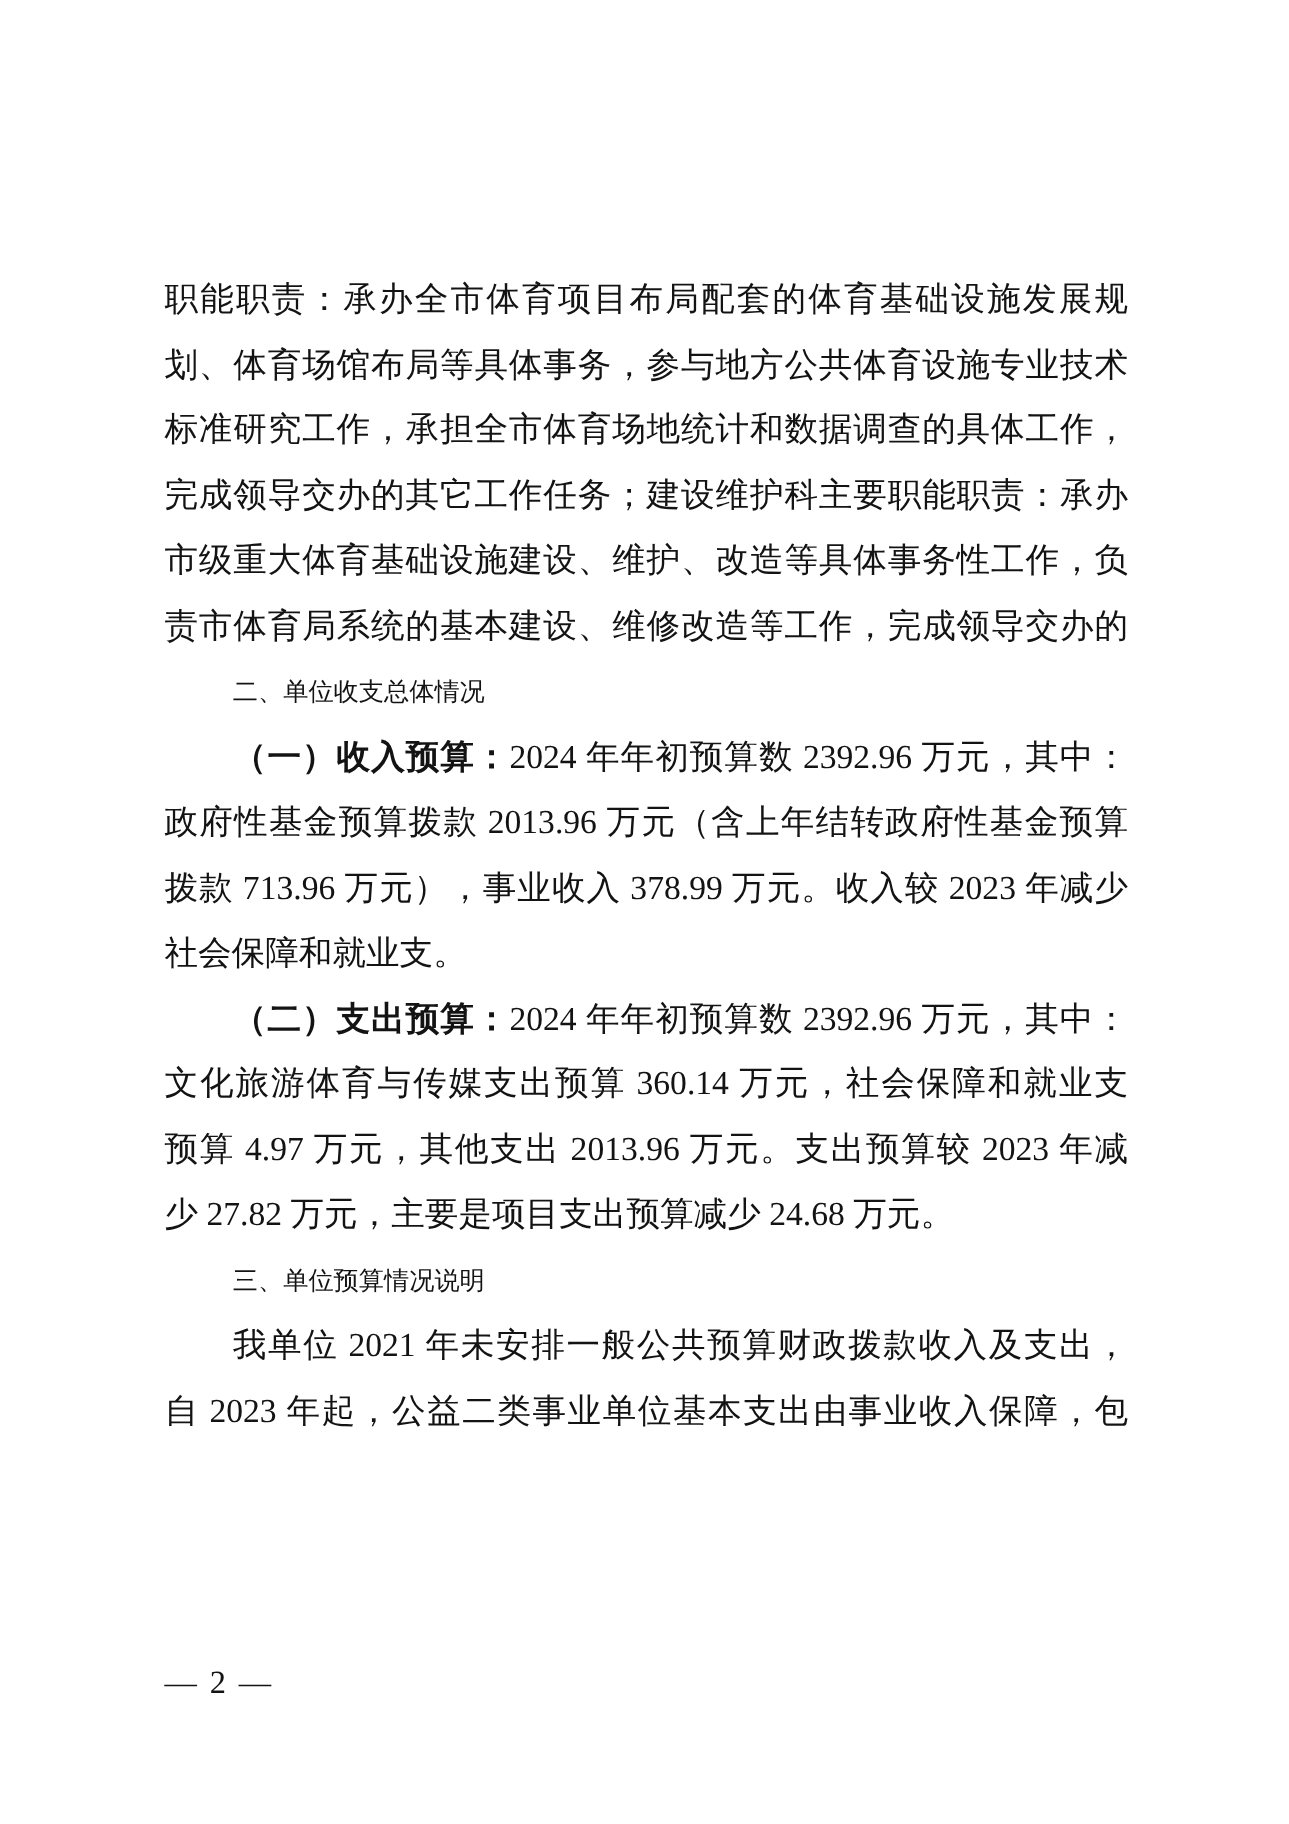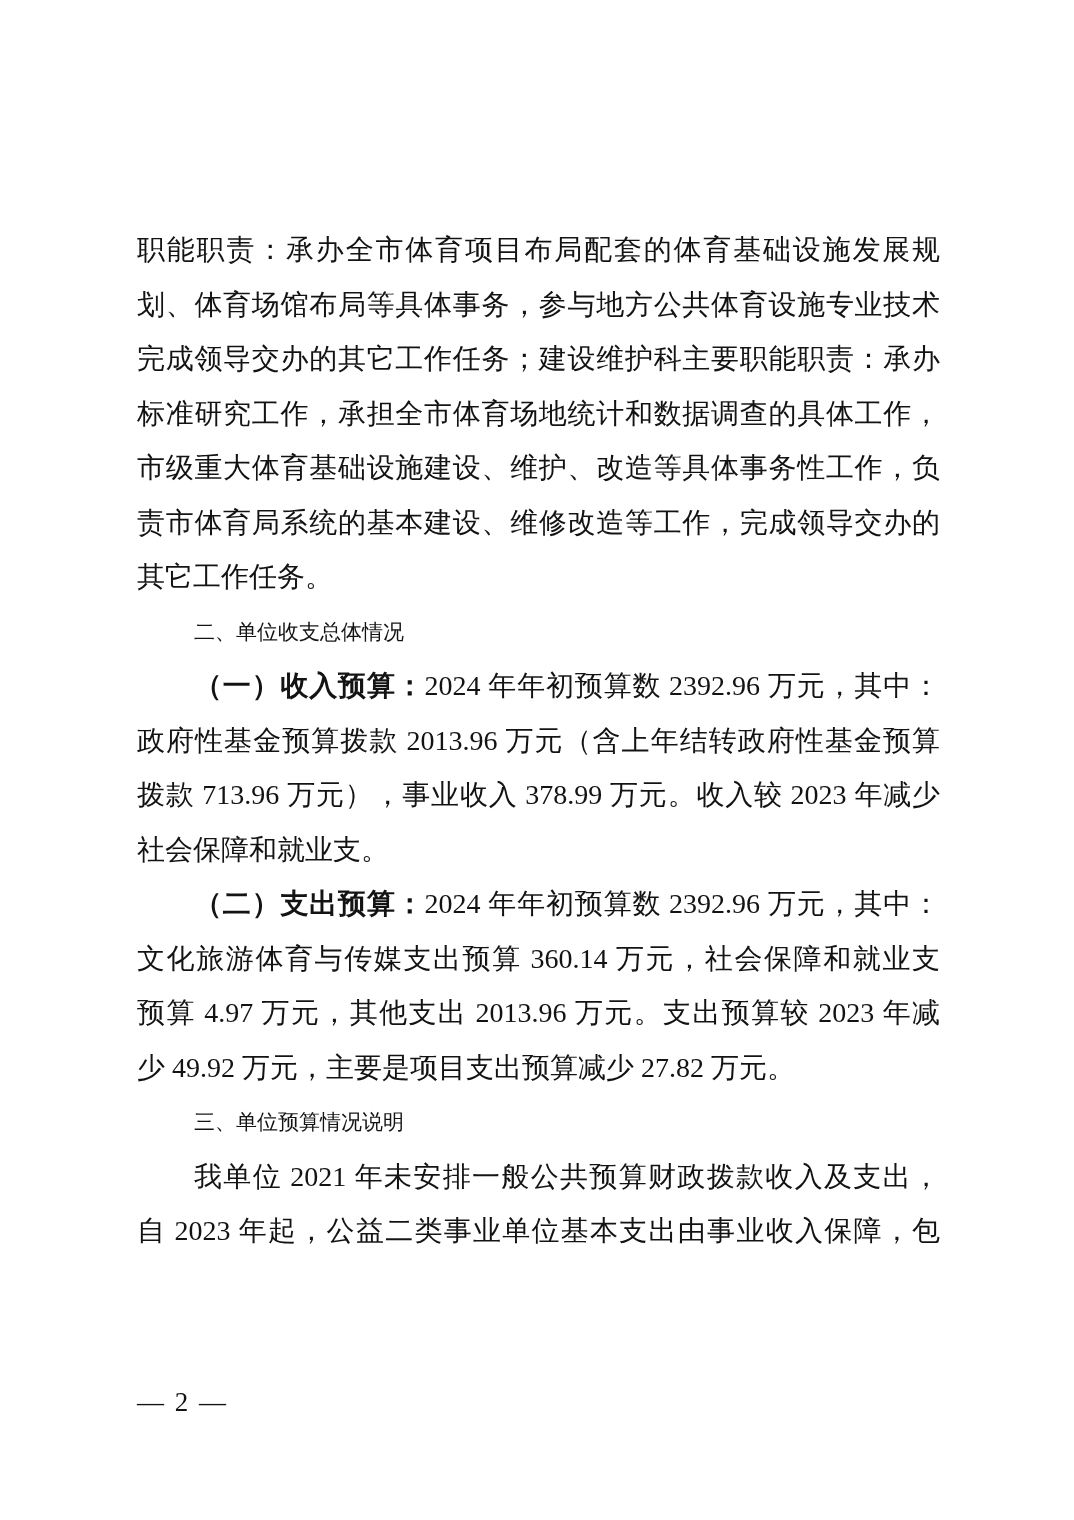--- a/index.html
+++ b/index.html
@@ -60,32 +60,31 @@
     letter-spacing: 2px;
   }
 </style>
 </head>
 <body>
 
 <div class="page">
   <div class="doc-body">
       <div class="line justify"><span class="run">职能职责：承办全市体育项目布局配套的体育基础设施发展规</span></div>
       <div class="line justify"><span class="run">划、体育场馆布局等具体事务，参与地方公共体育设施专业技术</span></div>
+      <div class="line justify"><span class="run">标准研究工作，承担全市体育场地统计和数据调查的具体工作，</span></div>
       <div class="line justify"><span class="run">完成领导交办的其它工作任务；建设维护科主要职能职责：承办</span></div>
-      <div class="line justify"><span class="run">标准研究工作，承担全市体育场地统计和数据调查的具体工作，</span></div>
       <div class="line justify"><span class="run">市级重大体育基础设施建设、维护、改造等具体事务性工作，负</span></div>
       <div class="line justify"><span class="run">责市体育局系统的基本建设、维修改造等工作，完成领导交办的</span></div>
-      <div class="line"><span class="run">其它工作任务。</span></div>
       <div class="line heading indent"><span class="run">二、单位收支总体情况</span></div>
       <div class="line indent justify"><span class="run bold-run">（一）收入预算：</span><span class="run">2024 年年初预算数 2392.96 万元，其中：</span></div>
       <div class="line justify"><span class="run">政府性基金预算拨款 2013.96 万元（含上年结转政府性基金预算</span></div>
       <div class="line justify"><span class="run">拨款 713.96 万元），事业收入 378.99 万元。收入较 2023 年减少</span></div>
       <div class="line"><span class="run">社会保障和就业支。</span></div>
       <div class="line indent justify"><span class="run bold-run">（二）支出预算：</span><span class="run">2024 年年初预算数 2392.96 万元，其中：</span></div>
       <div class="line justify"><span class="run">文化旅游体育与传媒支出预算 360.14 万元，社会保障和就业支</span></div>
       <div class="line justify"><span class="run">预算 4.97 万元，其他支出 2013.96 万元。支出预算较 2023 年减</span></div>
-      <div class="line"><span class="run">少 49.92 万元，主要是项目支出预算减少 27.82 万元。</span></div>
+      <div class="line"><span class="run">少 27.82 万元，主要是项目支出预算减少 24.68 万元。</span></div>
       <div class="line heading indent"><span class="run">三、单位预算情况说明</span></div>
       <div class="line indent justify"><span class="run">我单位 2021 年未安排一般公共预算财政拨款收入及支出，</span></div>
       <div class="line justify"><span class="run">自 2023 年起，公益二类事业单位基本支出由事业收入保障，包</span></div>
     </div>
   <div class="footer">— 2 —</div>
 </div>
 
 </body></html>

